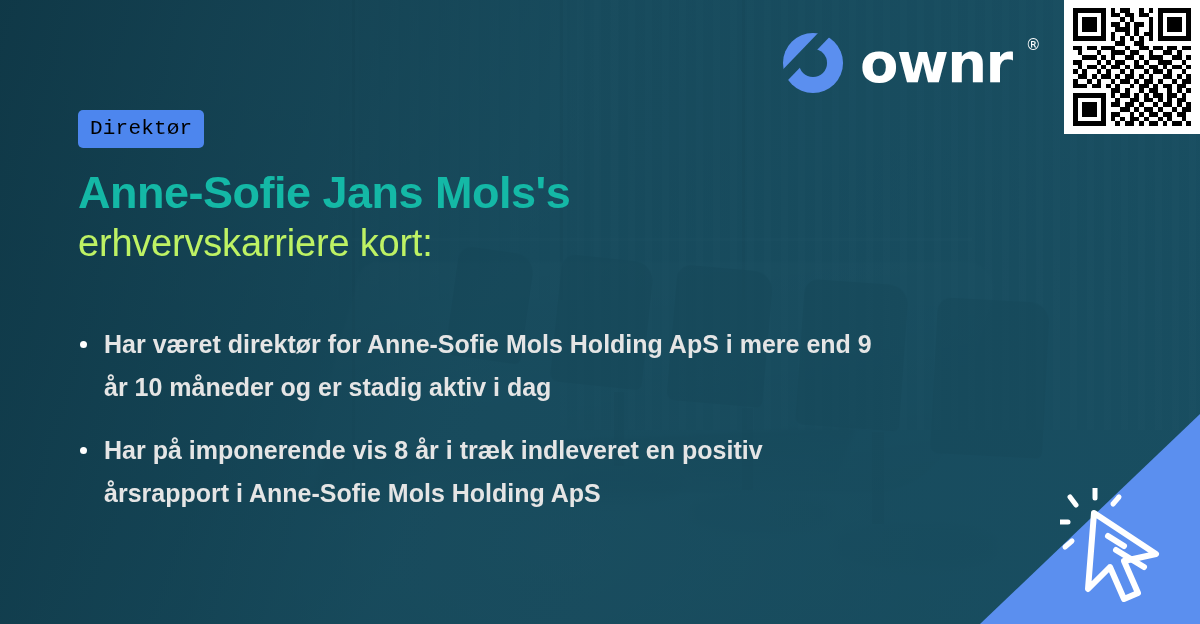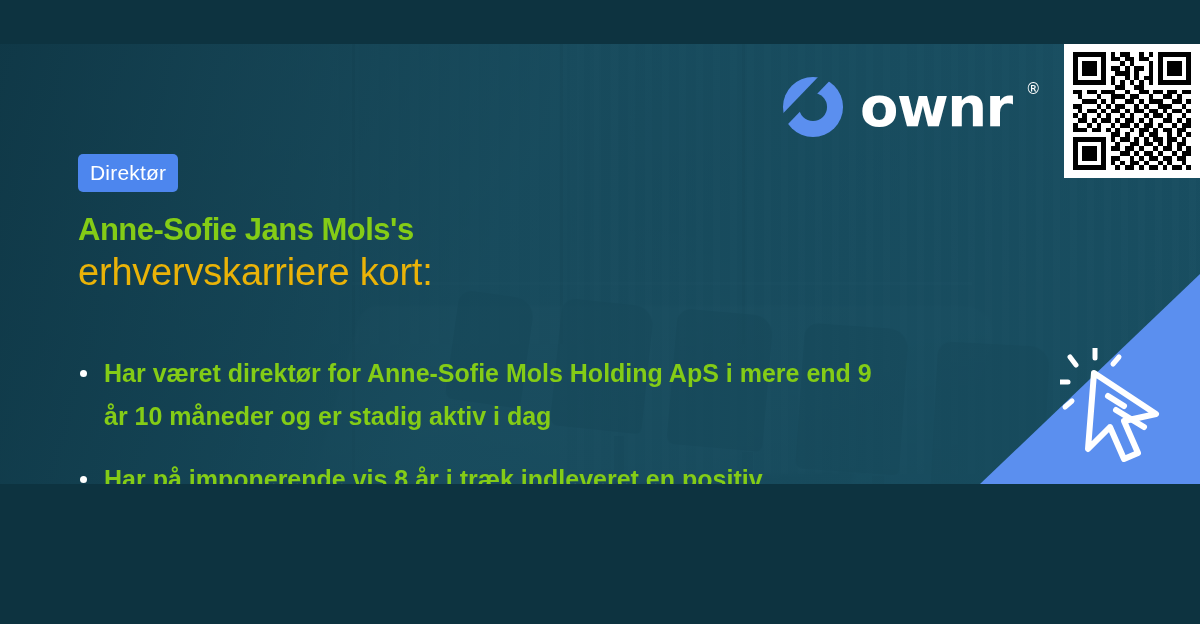--- a/index.html
+++ b/index.html
@@ -6,24 +6,23 @@
 
   html, body {
     width:1200px; height:624px;
     background:#0d3340;
     font-family:"Liberation Sans", sans-serif;
     overflow:hidden;
   }
 
   #card {
     position:relative;
-    width:1200px; height:440px;
+    width:1200px; height:624px;
     overflow:hidden;
     background:#1b5064;
-    margin-top:44px;
   }
 
   
   .photo {
     position:absolute; inset:0;
     background:
       
       radial-gradient(ellipse 620px 420px at 18% 6%, rgba(190,225,235,0.13) 0%, rgba(190,225,235,0.0) 70%),
       
       radial-gradient(ellipse 520px 300px at 46% 88%, rgba(200,230,238,0.10) 0%, rgba(200,230,238,0) 72%),
@@ -140,52 +139,53 @@
   
   #content {
     position:absolute;
     left:78px; top:110px;
     width:860px;
   }
 
   #role-badge {
     display:inline-block;
     background:#4d86ee;
-    color:#ffffff;
+    color:#000000;
     font-size:21px;
     line-height:1;
     padding:8px 12px 9px 12px;
     border-radius:5px;
     letter-spacing:0.2px;
+    font-family:Liberation Mono, monospace;
   }
 
   #headline {
     margin-top:22px;
-    color:#84cc16;
-    font-size:31px;
+    color:#14b8a6;
+    font-size:45px;
     font-weight:bold;
     line-height:1.04;
     letter-spacing:-0.5px;
   }
   #subhead {
     margin-top:6px;
-    color:#eab308;
+    color:#bef264;
     font-size:38px;
     font-weight:normal;
     line-height:1.1;
     letter-spacing:-0.2px;
   }
 
   #bullets {
     margin-top:58px;
     list-style:none;
   }
   #bullets li {
     position:relative;
-    color:#84cc16;
+    color:#e5e5e5;
     font-size:25px;
     font-weight:bold;
     line-height:1.72;
     padding-left:26px;
     margin-bottom:20px;
     max-width:810px;
   }
   #bullets li::before {
     content:"";
     position:absolute;

